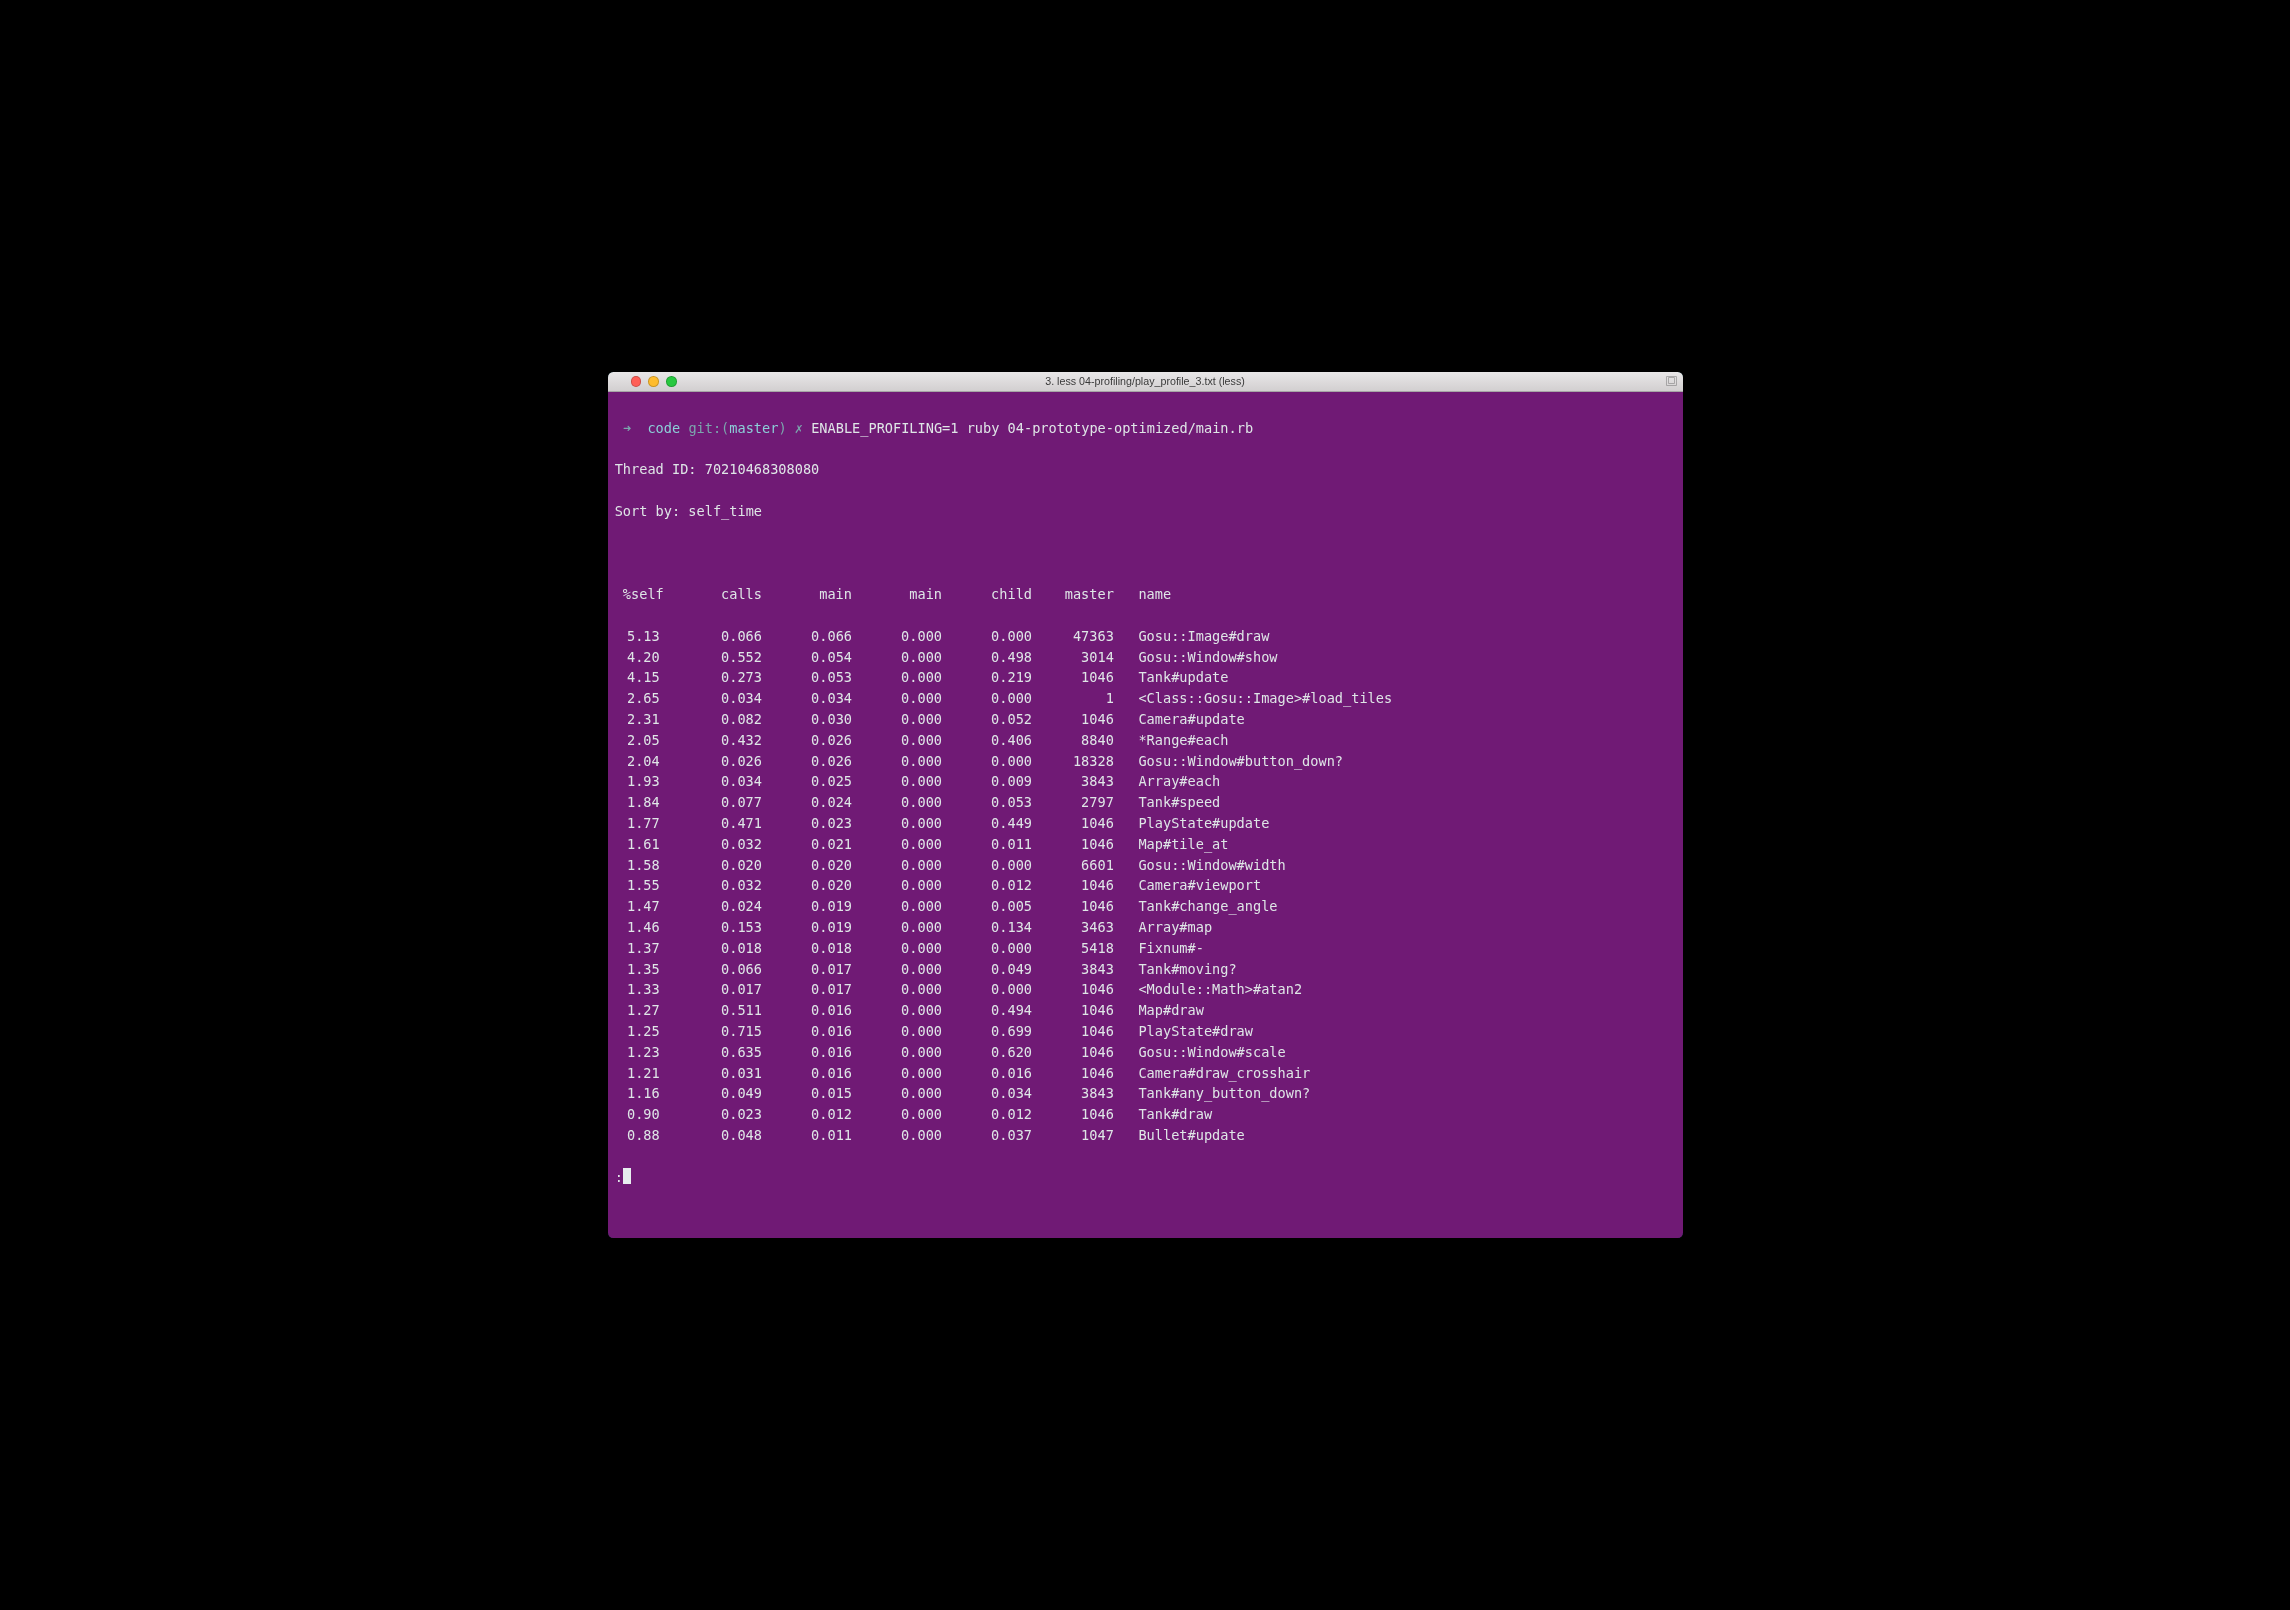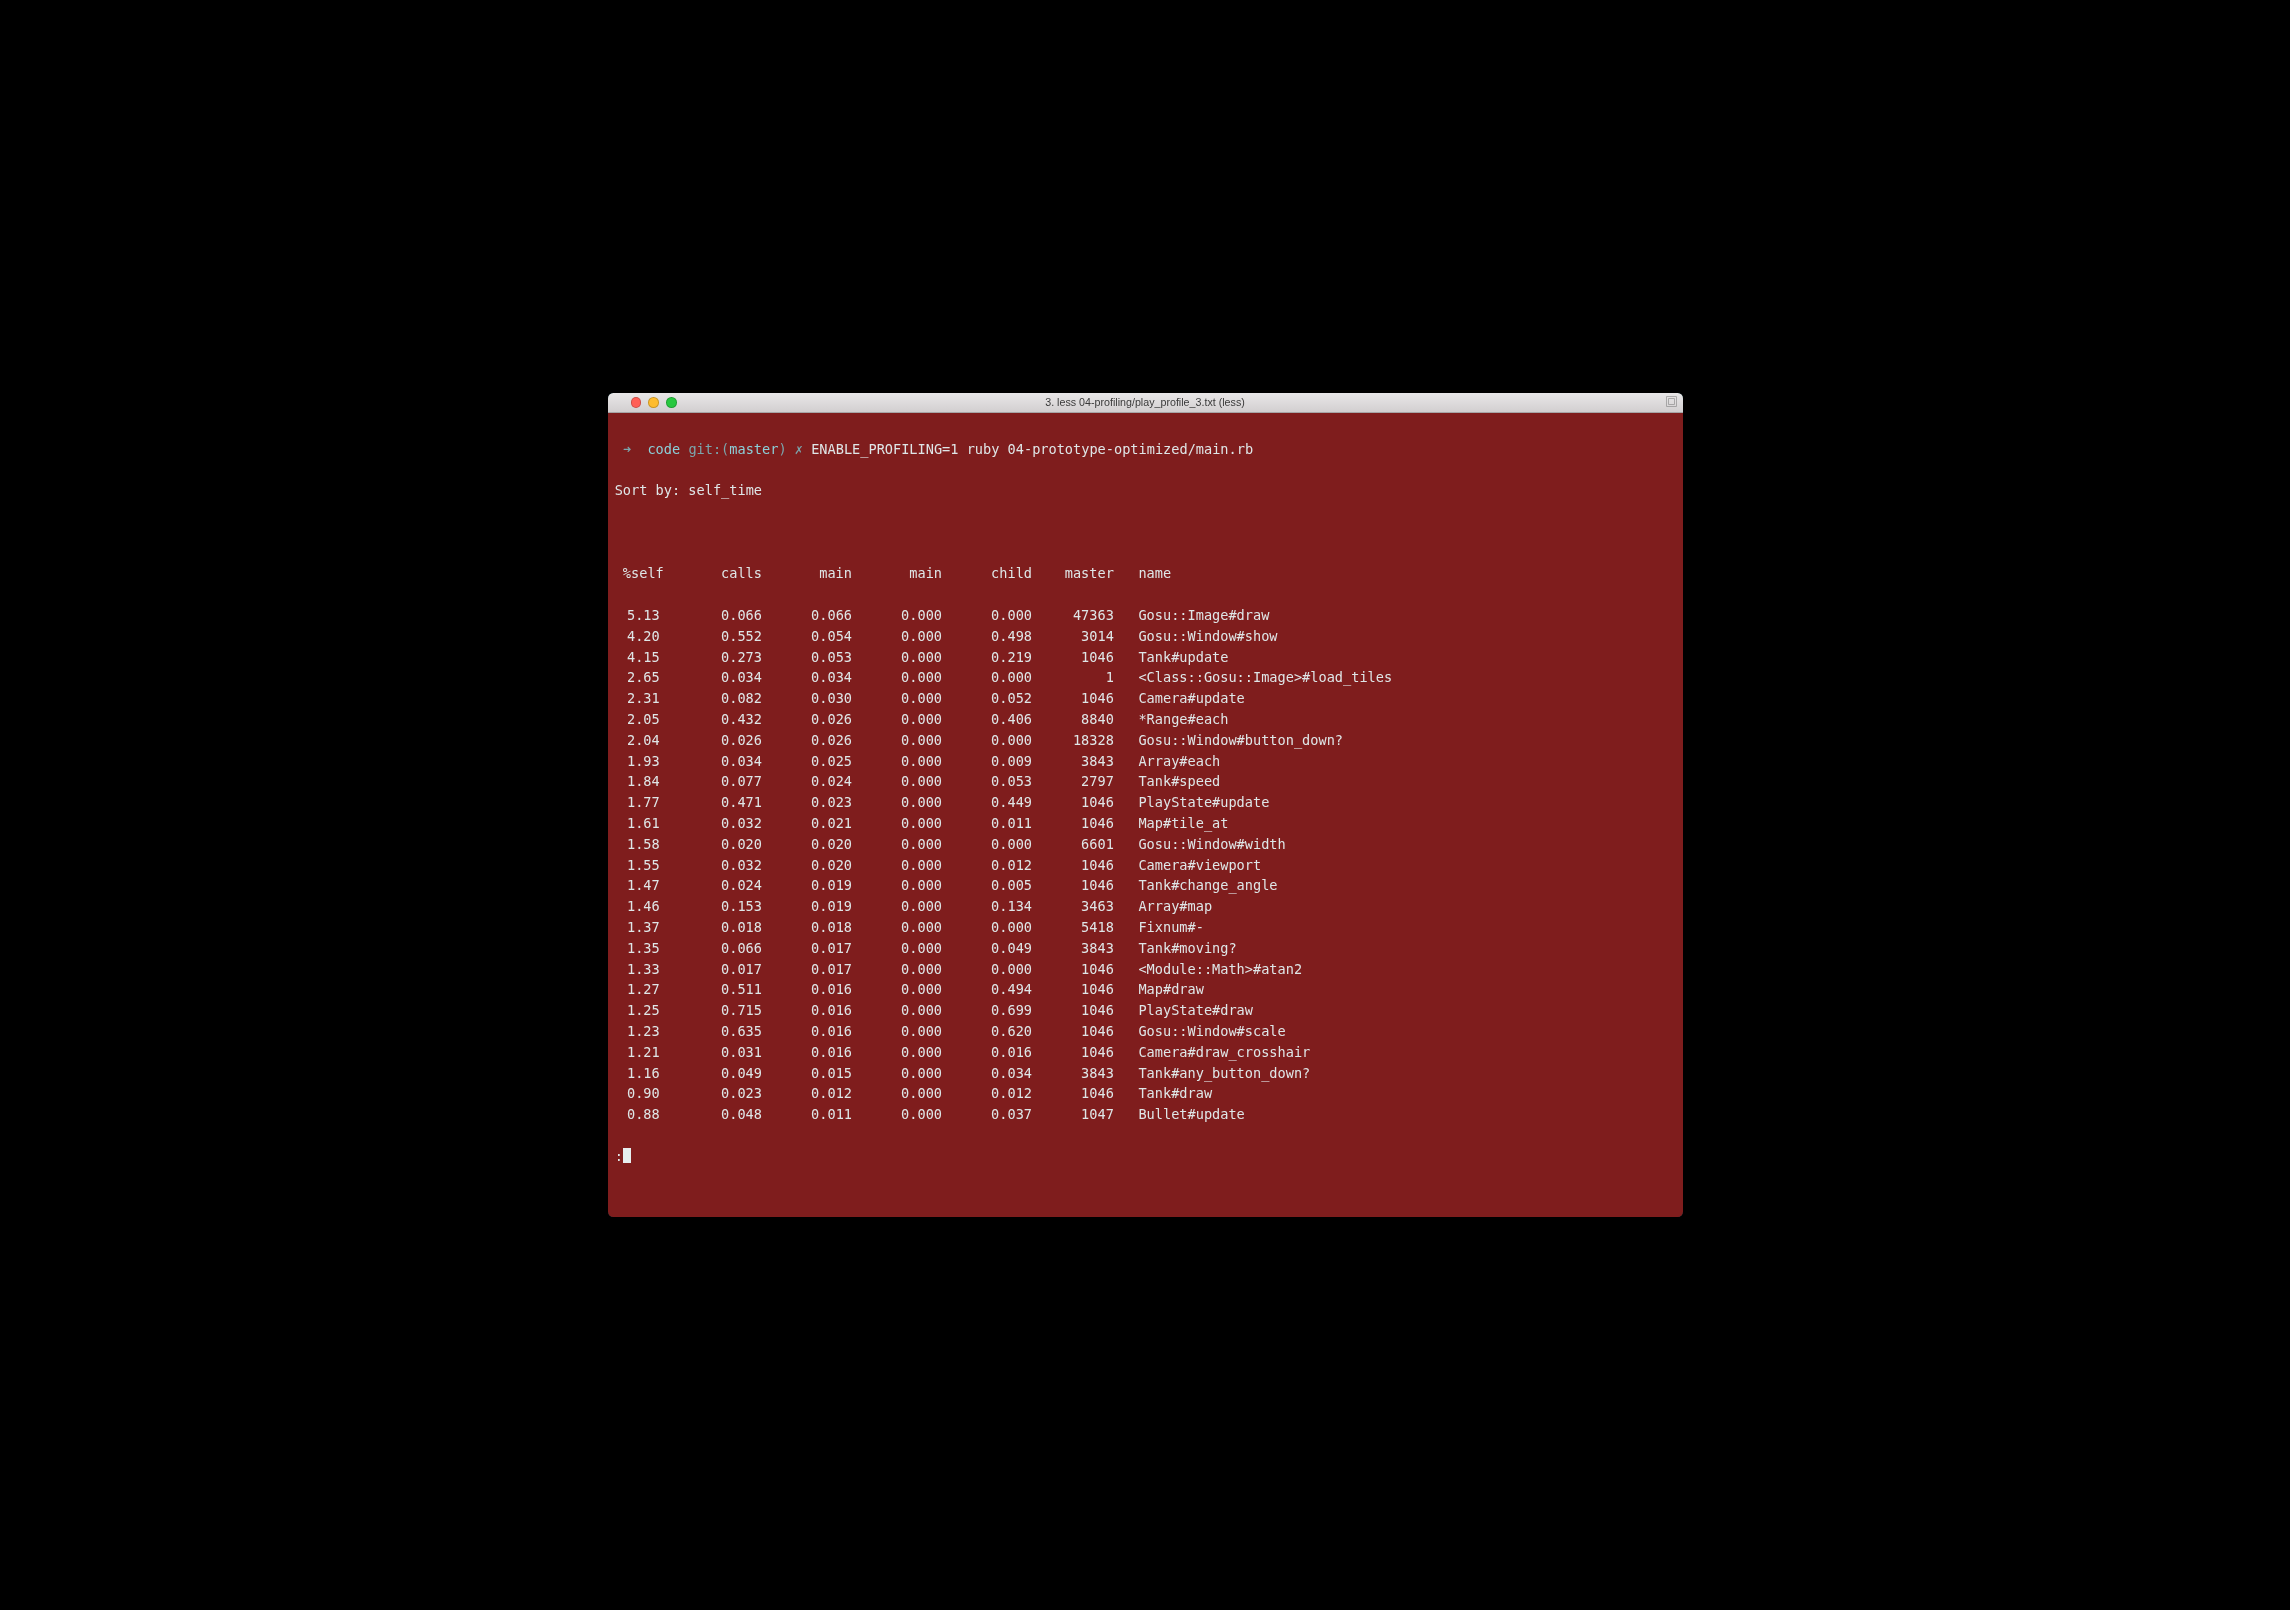--- a/index.html
+++ b/index.html
@@ -50,21 +50,21 @@
     }
     .maximize-icon::before {
       content: ""; position: absolute; inset: 0;
       border: 0.9px solid #666; border-radius: 0.9px;
     }
     .maximize-icon::after {
       content: ""; position: absolute; left: 1.8px; top: 1.8px; width: 4.5px; height: 4.5px;
       border: 0.9px solid #666; border-radius: 0.9px;
     }
     .terminal {
-      background: #7f1d1d;
+      background: #701a75;
       color: #dfe6e7;
       font-size: 13.6px;
       line-height: 1.53;
       padding: 5.4px 7.2px 9px 7.2px;
       white-space: pre;
       min-height: 699px;
     }
     .dim { color: #7ba6ad; }
     .accent { color: #8ccfd8; }
     .row { display: flex; }
@@ -89,20 +89,21 @@
       <div class="light red"></div>
       <div class="light yellow"></div>
       <div class="light green"></div>
     </div>
     <div class="title">3. less 04-profiling/play_profile_3.txt (less)</div>
     <div class="maximize-icon"></div>
   </div>
 
   <div class="terminal">
 <div> <span class="dim">➜</span>  <span class="accent">code</span> <span class="dim">git:(</span><span class="accent">master</span><span class="dim">)</span> <span class="dim">✗</span> <span>ENABLE_PROFILING=1 ruby 04-prototype-optimized/main.rb</span></div>
+<div>Thread ID: 70210468308080</div>
 <div>Sort by: self_time</div>
 <div> </div>
 <div class="row"><span class="c-pct">%self</span><span class="c-num">calls</span><span class="c-num">main</span><span class="c-num">main</span><span class="c-num">child</span><span class="c-calls">master</span><span class="c-gap"></span><span class="c-name">name</span></div>
 <div id="rows"><div class="row"><span class="c-pct">5.13</span><span class="c-num">0.066</span><span class="c-num">0.066</span><span class="c-num">0.000</span><span class="c-num">0.000</span><span class="c-calls">47363</span><span class="c-gap"></span><span class="c-name">Gosu::Image#draw</span></div><div class="row"><span class="c-pct">4.20</span><span class="c-num">0.552</span><span class="c-num">0.054</span><span class="c-num">0.000</span><span class="c-num">0.498</span><span class="c-calls">3014</span><span class="c-gap"></span><span class="c-name">Gosu::Window#show</span></div><div class="row"><span class="c-pct">4.15</span><span class="c-num">0.273</span><span class="c-num">0.053</span><span class="c-num">0.000</span><span class="c-num">0.219</span><span class="c-calls">1046</span><span class="c-gap"></span><span class="c-name">Tank#update</span></div><div class="row"><span class="c-pct">2.65</span><span class="c-num">0.034</span><span class="c-num">0.034</span><span class="c-num">0.000</span><span class="c-num">0.000</span><span class="c-calls">1</span><span class="c-gap"></span><span class="c-name">&lt;Class::Gosu::Image&gt;#load_tiles</span></div><div class="row"><span class="c-pct">2.31</span><span class="c-num">0.082</span><span class="c-num">0.030</span><span class="c-num">0.000</span><span class="c-num">0.052</span><span class="c-calls">1046</span><span class="c-gap"></span><span class="c-name">Camera#update</span></div><div class="row"><span class="c-pct">2.05</span><span class="c-num">0.432</span><span class="c-num">0.026</span><span class="c-num">0.000</span><span class="c-num">0.406</span><span class="c-calls">8840</span><span class="c-gap"></span><span class="c-name">*Range#each</span></div><div class="row"><span class="c-pct">2.04</span><span class="c-num">0.026</span><span class="c-num">0.026</span><span class="c-num">0.000</span><span class="c-num">0.000</span><span class="c-calls">18328</span><span class="c-gap"></span><span class="c-name">Gosu::Window#button_down?</span></div><div class="row"><span class="c-pct">1.93</span><span class="c-num">0.034</span><span class="c-num">0.025</span><span class="c-num">0.000</span><span class="c-num">0.009</span><span class="c-calls">3843</span><span class="c-gap"></span><span class="c-name">Array#each</span></div><div class="row"><span class="c-pct">1.84</span><span class="c-num">0.077</span><span class="c-num">0.024</span><span class="c-num">0.000</span><span class="c-num">0.053</span><span class="c-calls">2797</span><span class="c-gap"></span><span class="c-name">Tank#speed</span></div><div class="row"><span class="c-pct">1.77</span><span class="c-num">0.471</span><span class="c-num">0.023</span><span class="c-num">0.000</span><span class="c-num">0.449</span><span class="c-calls">1046</span><span class="c-gap"></span><span class="c-name">PlayState#update</span></div><div class="row"><span class="c-pct">1.61</span><span class="c-num">0.032</span><span class="c-num">0.021</span><span class="c-num">0.000</span><span class="c-num">0.011</span><span class="c-calls">1046</span><span class="c-gap"></span><span class="c-name">Map#tile_at</span></div><div class="row"><span class="c-pct">1.58</span><span class="c-num">0.020</span><span class="c-num">0.020</span><span class="c-num">0.000</span><span class="c-num">0.000</span><span class="c-calls">6601</span><span class="c-gap"></span><span class="c-name">Gosu::Window#width</span></div><div class="row"><span class="c-pct">1.55</span><span class="c-num">0.032</span><span class="c-num">0.020</span><span class="c-num">0.000</span><span class="c-num">0.012</span><span class="c-calls">1046</span><span class="c-gap"></span><span class="c-name">Camera#viewport</span></div><div class="row"><span class="c-pct">1.47</span><span class="c-num">0.024</span><span class="c-num">0.019</span><span class="c-num">0.000</span><span class="c-num">0.005</span><span class="c-calls">1046</span><span class="c-gap"></span><span class="c-name">Tank#change_angle</span></div><div class="row"><span class="c-pct">1.46</span><span class="c-num">0.153</span><span class="c-num">0.019</span><span class="c-num">0.000</span><span class="c-num">0.134</span><span class="c-calls">3463</span><span class="c-gap"></span><span class="c-name">Array#map</span></div><div class="row"><span class="c-pct">1.37</span><span class="c-num">0.018</span><span class="c-num">0.018</span><span class="c-num">0.000</span><span class="c-num">0.000</span><span class="c-calls">5418</span><span class="c-gap"></span><span class="c-name">Fixnum#-</span></div><div class="row"><span class="c-pct">1.35</span><span class="c-num">0.066</span><span class="c-num">0.017</span><span class="c-num">0.000</span><span class="c-num">0.049</span><span class="c-calls">3843</span><span class="c-gap"></span><span class="c-name">Tank#moving?</span></div><div class="row"><span class="c-pct">1.33</span><span class="c-num">0.017</span><span class="c-num">0.017</span><span class="c-num">0.000</span><span class="c-num">0.000</span><span class="c-calls">1046</span><span class="c-gap"></span><span class="c-name">&lt;Module::Math&gt;#atan2</span></div><div class="row"><span class="c-pct">1.27</span><span class="c-num">0.511</span><span class="c-num">0.016</span><span class="c-num">0.000</span><span class="c-num">0.494</span><span class="c-calls">1046</span><span class="c-gap"></span><span class="c-name">Map#draw</span></div><div class="row"><span class="c-pct">1.25</span><span class="c-num">0.715</span><span class="c-num">0.016</span><span class="c-num">0.000</span><span class="c-num">0.699</span><span class="c-calls">1046</span><span class="c-gap"></span><span class="c-name">PlayState#draw</span></div><div class="row"><span class="c-pct">1.23</span><span class="c-num">0.635</span><span class="c-num">0.016</span><span class="c-num">0.000</span><span class="c-num">0.620</span><span class="c-calls">1046</span><span class="c-gap"></span><span class="c-name">Gosu::Window#scale</span></div><div class="row"><span class="c-pct">1.21</span><span class="c-num">0.031</span><span class="c-num">0.016</span><span class="c-num">0.000</span><span class="c-num">0.016</span><span class="c-calls">1046</span><span class="c-gap"></span><span class="c-name">Camera#draw_crosshair</span></div><div class="row"><span class="c-pct">1.16</span><span class="c-num">0.049</span><span class="c-num">0.015</span><span class="c-num">0.000</span><span class="c-num">0.034</span><span class="c-calls">3843</span><span class="c-gap"></span><span class="c-name">Tank#any_button_down?</span></div><div class="row"><span class="c-pct">0.90</span><span class="c-num">0.023</span><span class="c-num">0.012</span><span class="c-num">0.000</span><span class="c-num">0.012</span><span class="c-calls">1046</span><span class="c-gap"></span><span class="c-name">Tank#draw</span></div><div class="row"><span class="c-pct">0.88</span><span class="c-num">0.048</span><span class="c-num">0.011</span><span class="c-num">0.000</span><span class="c-num">0.037</span><span class="c-calls">1047</span><span class="c-gap"></span><span class="c-name">Bullet#update</span></div></div>
 <div><span>:</span><span class="cursor"></span></div>
   </div>
 </div>
 
 
 </body></html>

